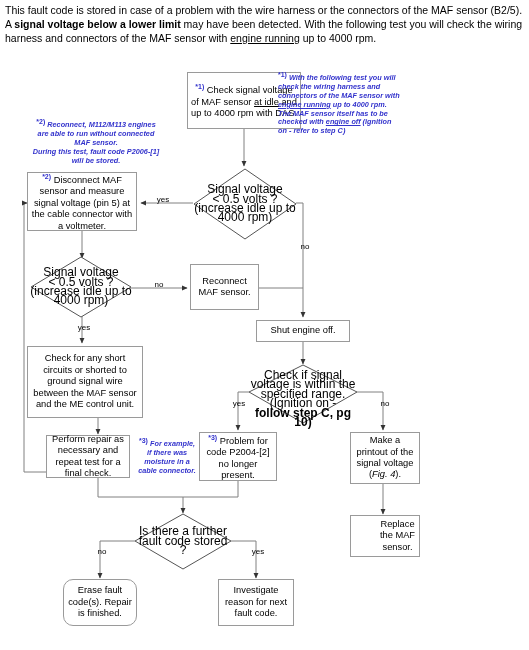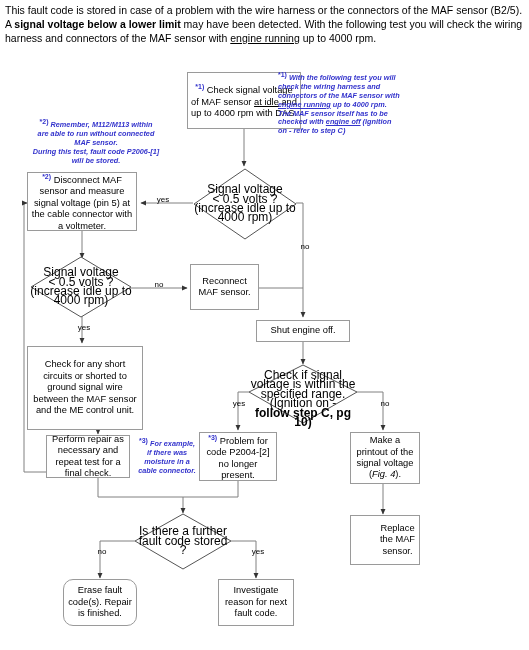--- a/index.html
+++ b/index.html
@@ -130,41 +130,41 @@
   </div>
 
   <div class="node box" style="left:190px;top:264px;width:69px;height:46px;">
     <div class="boxinner">Reconnect MAF sensor.</div>
   </div>
 
   <div class="node box" style="left:256px;top:320px;width:94px;height:22px;">
     <div class="boxinner">Shut engine off.</div>
   </div>
 
-  <div class="node box" style="left:27px;top:346px;width:116px;height:84px;text-align:center;">
+  <div class="node box" style="left:27px;top:346px;width:116px;height:72px;text-align:center;">
     <div class="boxinner">Check for any short circuits or shorted to ground  signal wire between the  MAF sensor  and the ME control unit.</div>
   </div>
 
   <div class="node box" style="left:46px;top:435px;width:84px;height:43px;">
     <div class="boxinner">Perform repair as necessary and repeat test  for a final check.</div>
   </div>
 
   <div class="node box" style="left:199px;top:432px;width:78px;height:49px;">
     <div class="boxinner">
       <span class="sup">*3)</span><span> Problem for code P2004-[2] no longer present.</span>
     </div>
   </div>
 
   <div class="node box" style="left:350px;top:432px;width:70px;height:52px;">
     <div class="boxinner">
       <span>Make a printout of the signal voltage (</span><i>Fig. 4</i><span>).</span>
     </div>
   </div>
 
-  <div class="node box" style="left:350px;top:515px;width:70px;height:50px;padding-left:28px;">
+  <div class="node box" style="left:350px;top:515px;width:70px;height:42px;padding-left:28px;">
     <div class="boxinner">Replace the MAF sensor.</div>
   </div>
 
   <div class="node box" style="left:63px;top:579px;width:74px;height:47px;border-radius:10px;">
     <div class="boxinner">Erase fault code(s). Repair is finished.</div>
   </div>
 
   <div class="node box" style="left:218px;top:579px;width:76px;height:47px;">
     <div class="boxinner">Investigate reason for next fault code.</div>
   </div>
@@ -228,21 +228,21 @@
     <span class="sup" style="font-style:normal;">*1)</span><span> With the following test you will</span>
     <span>check the wiring harness and</span>
     <span>connectors of the  MAF sensor with</span>
     <u>engine running</u><span> up to 4000 rpm.</span>
     <span>The  MAF sensor itself has to be</span>
     <span>checked with </span><u>engine off</u><span> (ignition on</span>
     <span>- refer to step C)</span>
   </div>
 
   <div class="note" style="left:20px;top:118px;width:152px;">
-    <span class="sup" style="font-style:normal;">*2)</span><span> Remember, M112/M113 within</span>
+    <span class="sup" style="font-style:normal;">*2)</span><span> Reconnect, M112/M113 engines</span>
     <div>are able to run without connected</div>
     <div>MAF sensor.</div>
     <div>During this test, fault code P2006-[1]</div>
     <div>will be stored.</div>
   </div>
 
   <div class="note" style="left:136px;top:437px;width:62px;">
     <span class="sup" style="font-style:normal;">*3)</span><span> For example,</span>
     <div>if there was</div>
     <div>moisture in a</div>

